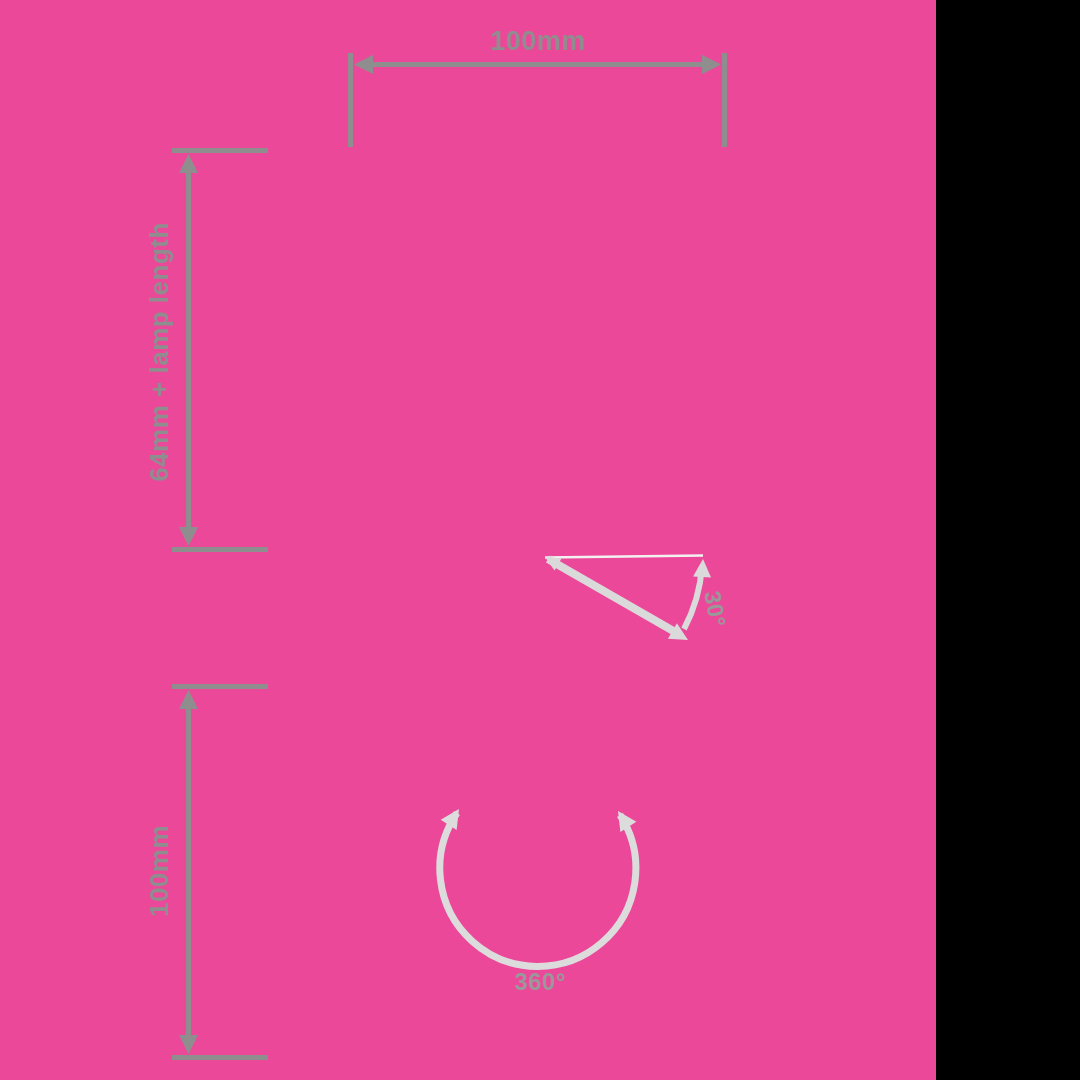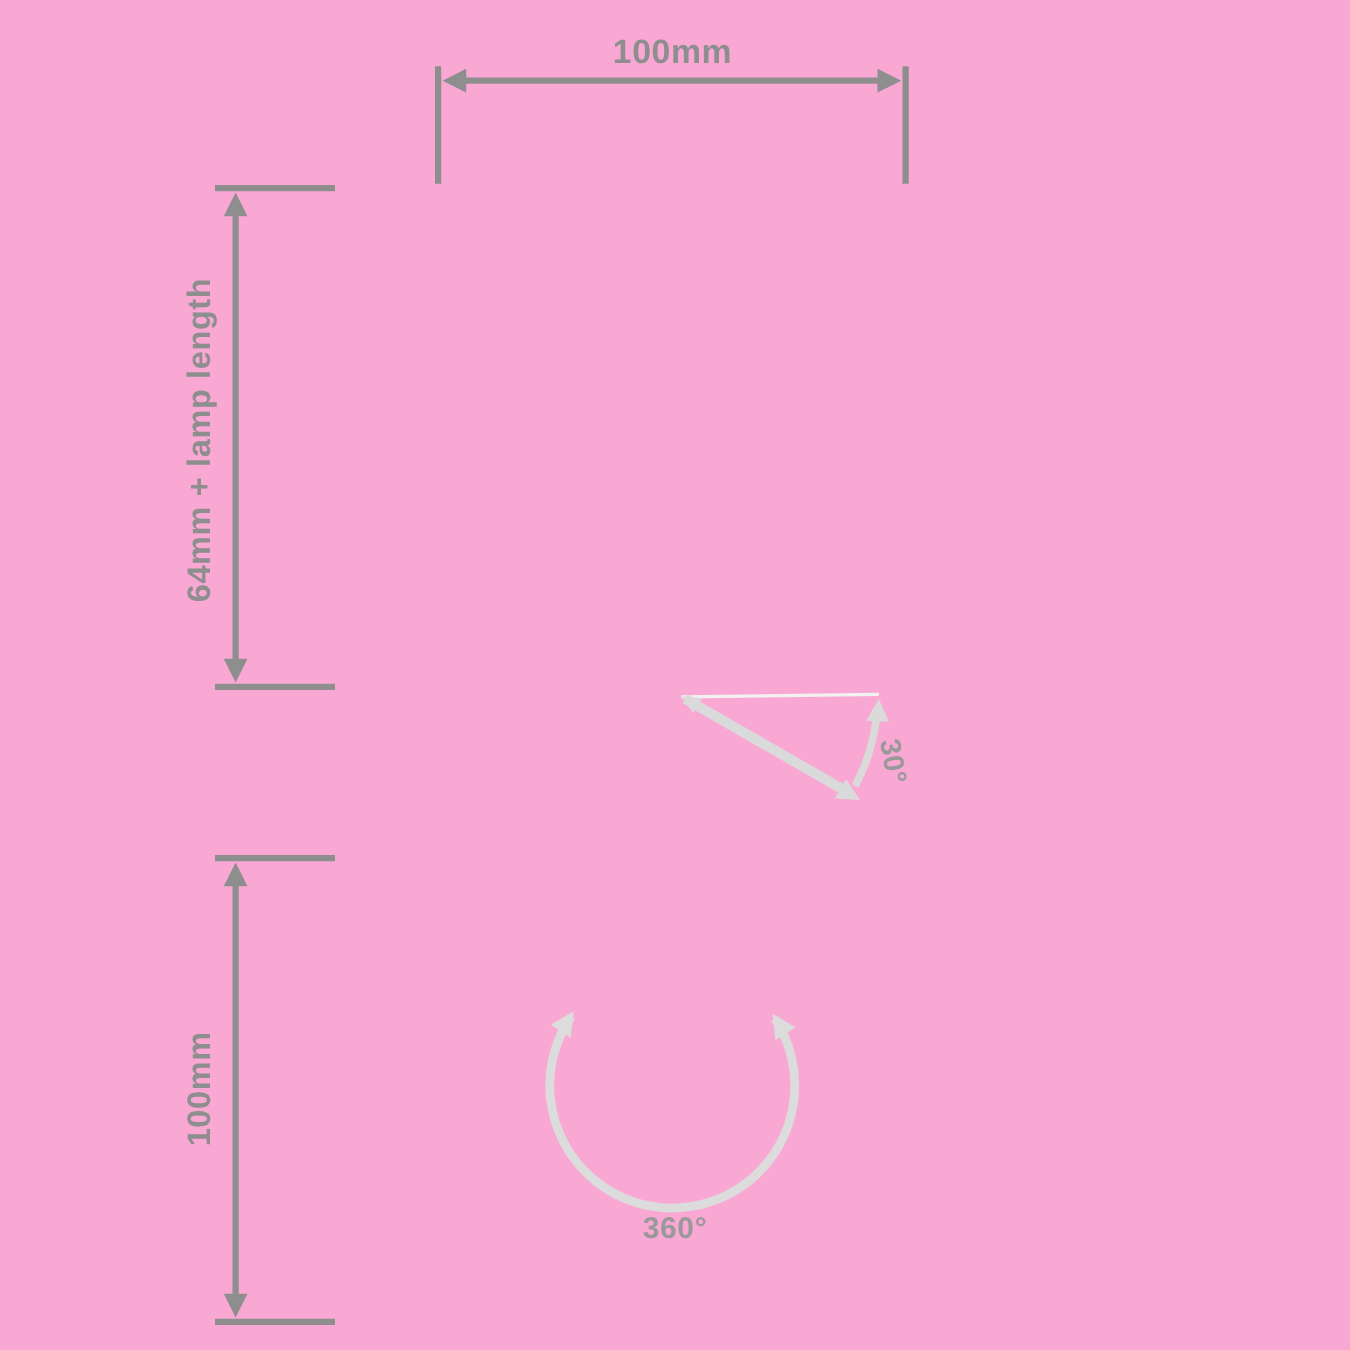--- a/index.html
+++ b/index.html
@@ -2,23 +2,23 @@
 <html><head>
 <meta charset="utf-8">
 <style>
   html, body {
     margin: 0;
     padding: 0;
     background: #000000;
   }
   .canvas {
     position: relative;
-    width: 1080px;
+    width: 936px;
     height: 1080px;
-    background: #f9a8d4;
+    background: #ec4899;
     overflow: hidden;
     font-family: "Liberation Sans", sans-serif;
   }
   svg.diagram {
     position: absolute;
     left: 0;
     top: 0;
     width: 1080px;
     height: 1080px;
     display: block;

